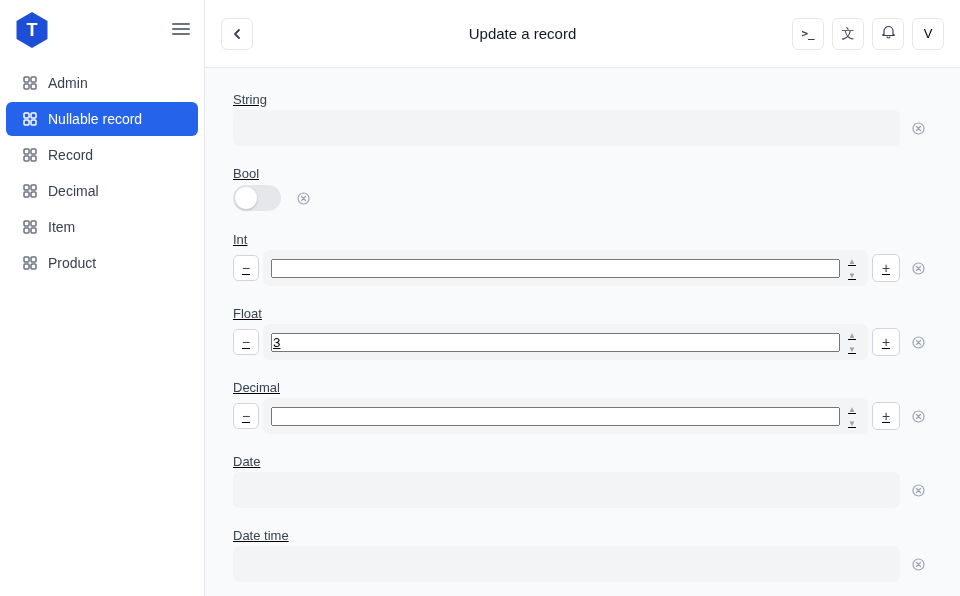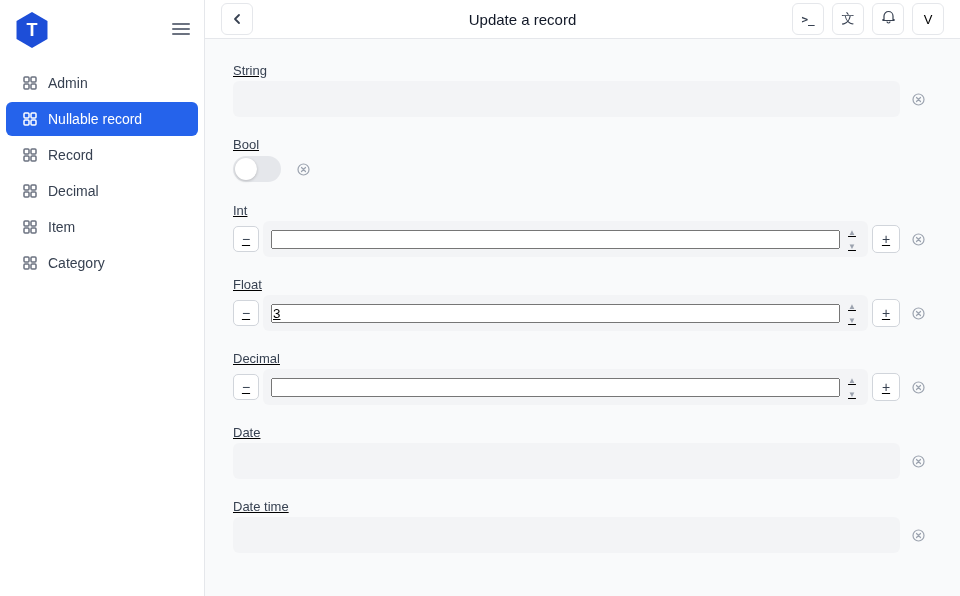--- a/index.html
+++ b/index.html
@@ -70,21 +70,21 @@
       flex-direction: column;
       height: 596px;
       background: #f9fafb;
     }
 
     
     .topbar {
       display: flex;
       align-items: center;
       padding: 0 16px;
-      height: 39px;
+      height: 68px;
       background: #fff;
       border-bottom: 1px solid #e5e7eb;
       gap: 8px;
     }
     .topbar-back {
       width: 32px; height: 32px;
       border: 1px solid #e5e7eb;
       border-radius: 6px;
       display: flex; align-items: center; justify-content: center;
       cursor: pointer;
@@ -351,21 +351,21 @@
 
     <div class="nav-item">
       <span class="nav-icon">
         <svg viewBox="0 0 16 16" fill="none">
             <rect x="2" y="2" width="5" height="5" rx="1" stroke="#6b7280" stroke-width="1.5"></rect>
             <rect x="9" y="2" width="5" height="5" rx="1" stroke="#6b7280" stroke-width="1.5"></rect>
             <rect x="2" y="9" width="5" height="5" rx="1" stroke="#6b7280" stroke-width="1.5"></rect>
             <rect x="9" y="9" width="5" height="5" rx="1" stroke="#6b7280" stroke-width="1.5"></rect>
           </svg>
       </span>
-      <span>Category</span>
+      <span>Product</span>
     </div>
   </div>
 </div>
 
 <div class="main">
 
   <div class="topbar">
     <div class="topbar-back">
       <svg width="14" height="14" viewBox="0 0 14 14" fill="none">
           <path d="M9 11L5 7L9 3" stroke="#374151" stroke-width="1.8" stroke-linecap="round" stroke-linejoin="round"></path>

